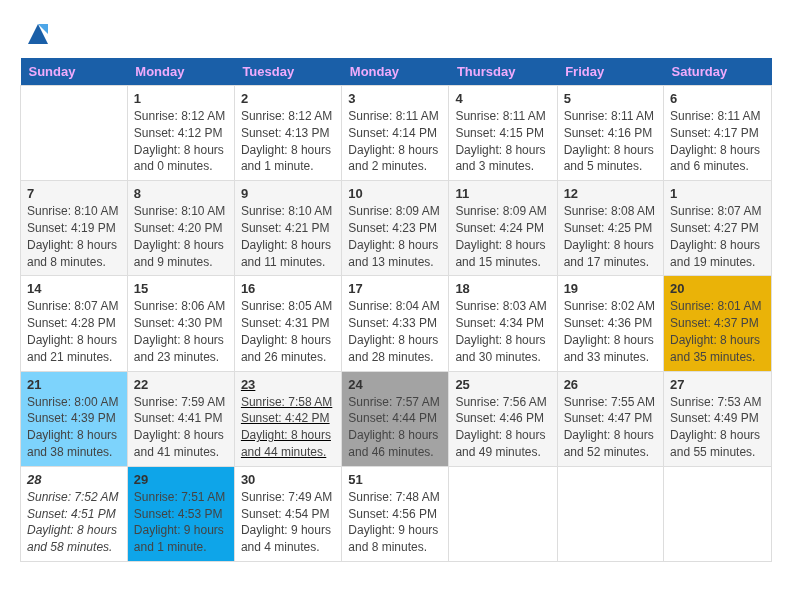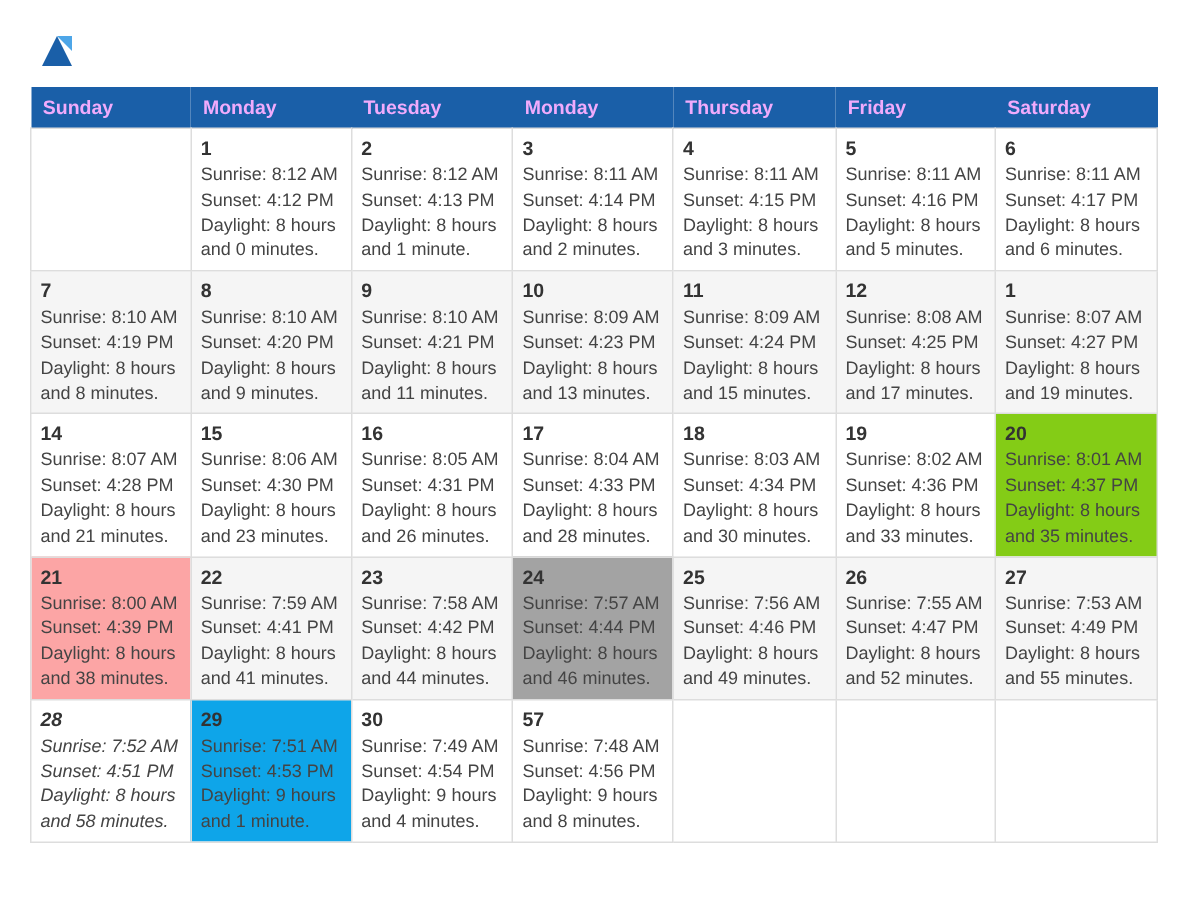--- a/index.html
+++ b/index.html
@@ -203,35 +203,35 @@
           <div class="day-info">Sunrise: 8:04 AM<br>Sunset: 4:33 PM<br>Daylight: 8 hours<br>and 28 minutes.</div>
         </td>
         <td style="background: rgb(255, 255, 255);">
           <span class="day-number">18</span>
           <div class="day-info">Sunrise: 8:03 AM<br>Sunset: 4:34 PM<br>Daylight: 8 hours<br>and 30 minutes.</div>
         </td>
         <td style="background: rgb(255, 255, 255);">
           <span class="day-number">19</span>
           <div class="day-info">Sunrise: 8:02 AM<br>Sunset: 4:36 PM<br>Daylight: 8 hours<br>and 33 minutes.</div>
         </td>
-        <td style="background: #84cc16;">
+        <td style="background: #eab308;">
           <span class="day-number">20</span>
           <div class="day-info">Sunrise: 8:01 AM<br>Sunset: 4:37 PM<br>Daylight: 8 hours<br>and 35 minutes.</div>
         </td>
       </tr>
       <tr>
-        <td style="background: #fca5a5;">
+        <td style="background: #7dd3fc;">
           <span class="day-number">21</span>
           <div class="day-info">Sunrise: 8:00 AM<br>Sunset: 4:39 PM<br>Daylight: 8 hours<br>and 38 minutes.</div>
         </td>
         <td style="background: rgb(245, 245, 245);">
           <span class="day-number">22</span>
           <div class="day-info">Sunrise: 7:59 AM<br>Sunset: 4:41 PM<br>Daylight: 8 hours<br>and 41 minutes.</div>
         </td>
-        <td style="background: rgb(245, 245, 245);">
+        <td style="background: rgb(245, 245, 245); text-decoration: underline;">
           <span class="day-number">23</span>
           <div class="day-info">Sunrise: 7:58 AM<br>Sunset: 4:42 PM<br>Daylight: 8 hours<br>and 44 minutes.</div>
         </td>
         <td style="background: #a3a3a3;">
           <span class="day-number">24</span>
           <div class="day-info">Sunrise: 7:57 AM<br>Sunset: 4:44 PM<br>Daylight: 8 hours<br>and 46 minutes.</div>
         </td>
         <td style="background: rgb(245, 245, 245);">
           <span class="day-number">25</span>
           <div class="day-info">Sunrise: 7:56 AM<br>Sunset: 4:46 PM<br>Daylight: 8 hours<br>and 49 minutes.</div>
@@ -252,21 +252,21 @@
         </td>
         <td style="background: #0ea5e9;">
           <span class="day-number">29</span>
           <div class="day-info">Sunrise: 7:51 AM<br>Sunset: 4:53 PM<br>Daylight: 9 hours<br>and 1 minute.</div>
         </td>
         <td style="background: rgb(255, 255, 255); margin-top: 38px;">
           <span class="day-number">30</span>
           <div class="day-info">Sunrise: 7:49 AM<br>Sunset: 4:54 PM<br>Daylight: 9 hours<br>and 4 minutes.</div>
         </td>
         <td style="background: rgb(255, 255, 255);">
-          <span class="day-number">57</span>
+          <span class="day-number">51</span>
           <div class="day-info">Sunrise: 7:48 AM<br>Sunset: 4:56 PM<br>Daylight: 9 hours<br>and 8 minutes.</div>
         </td>
         <td class="empty-cell"></td>
         <td class="empty-cell"></td>
         <td class="empty-cell"></td>
       </tr>
     </tbody>
 </table>
 
 </body></html>

